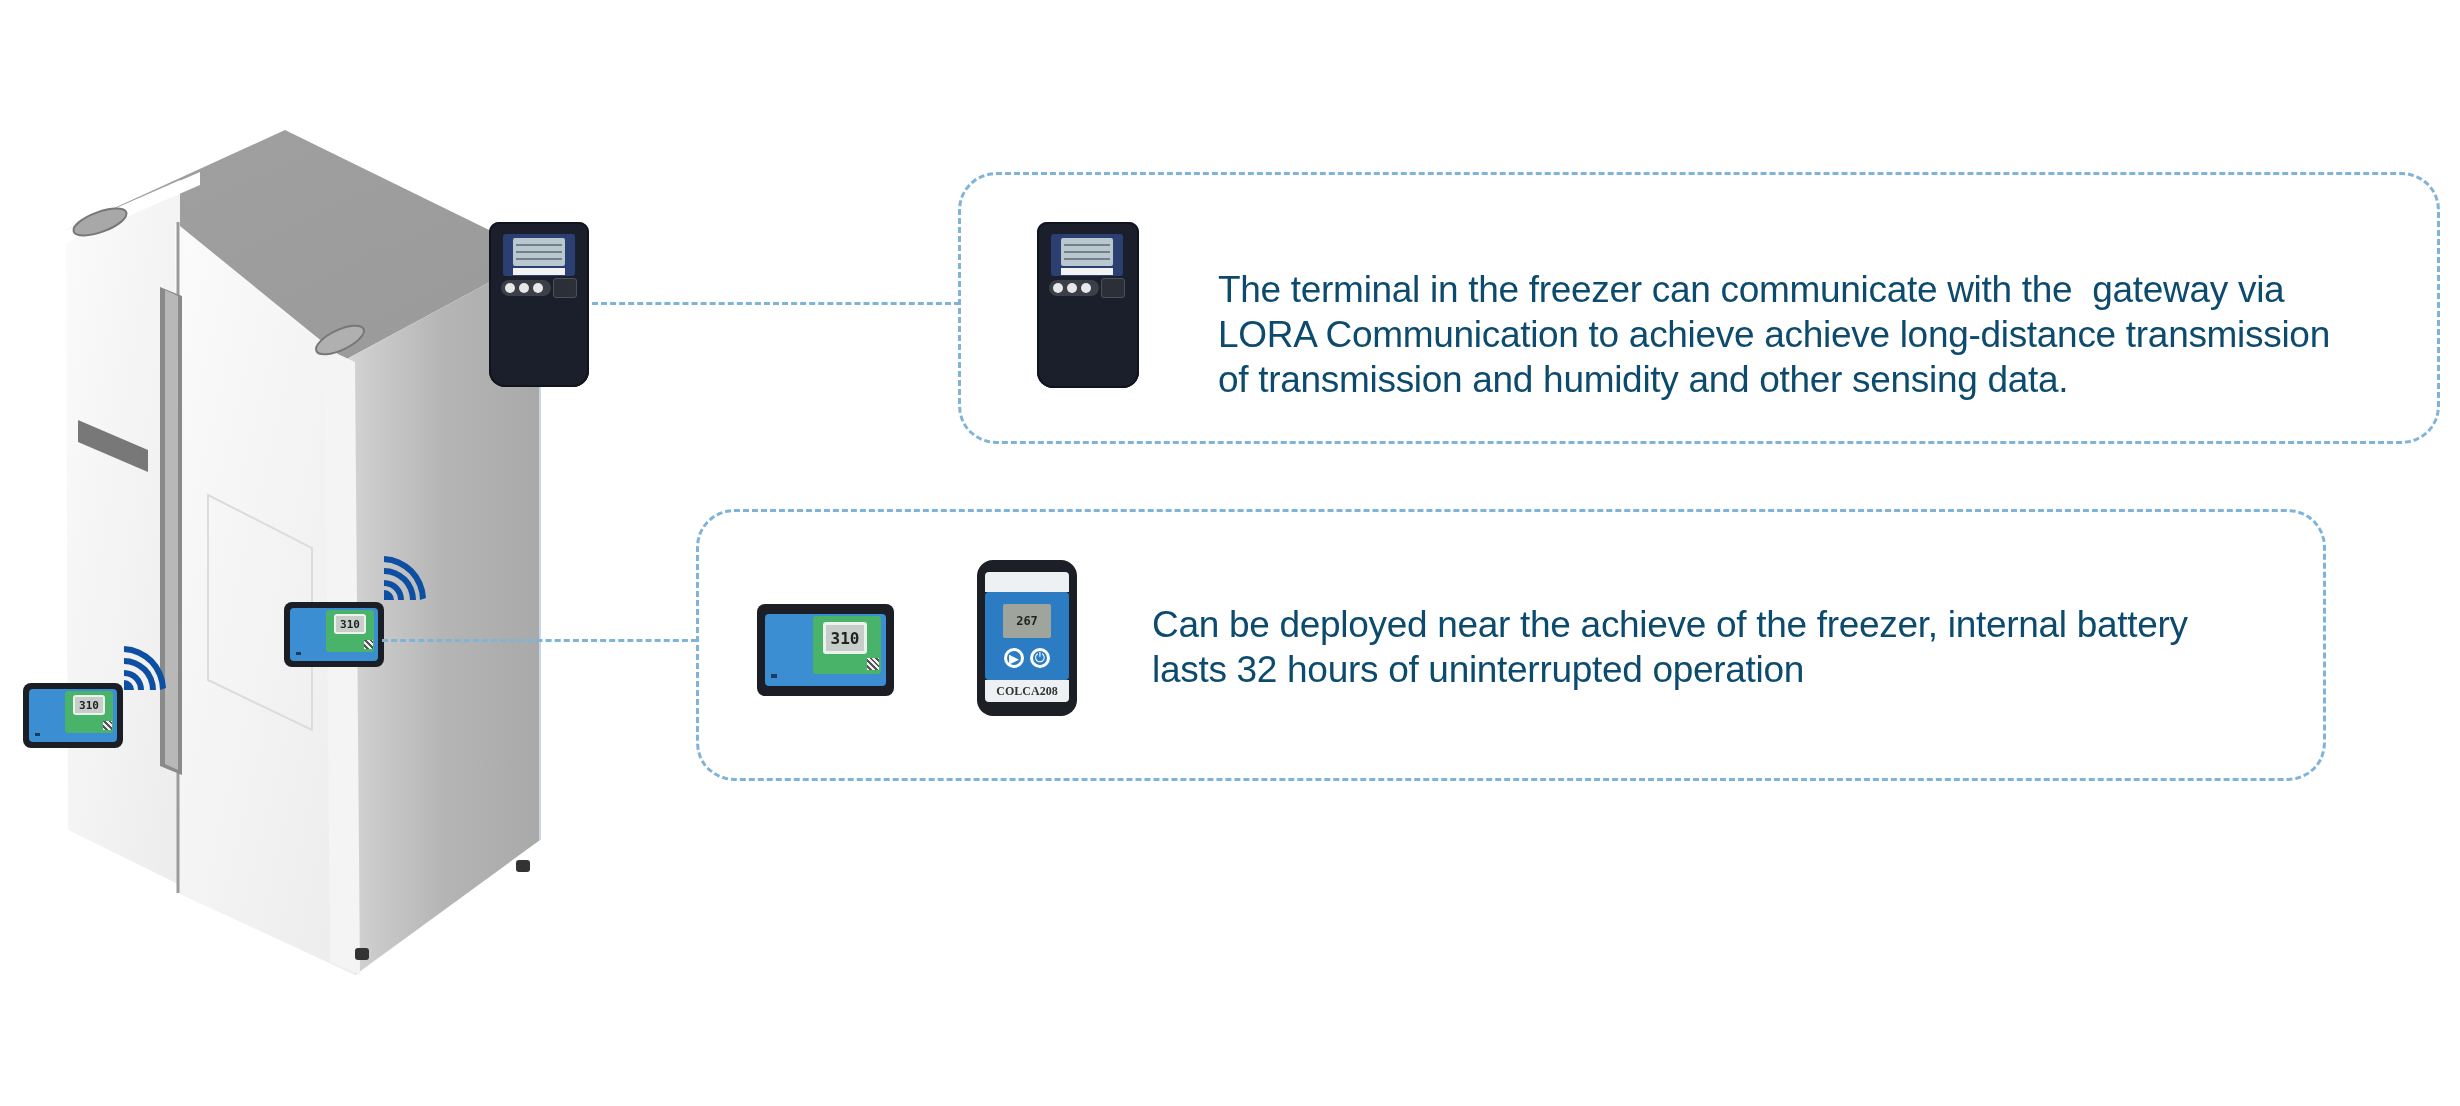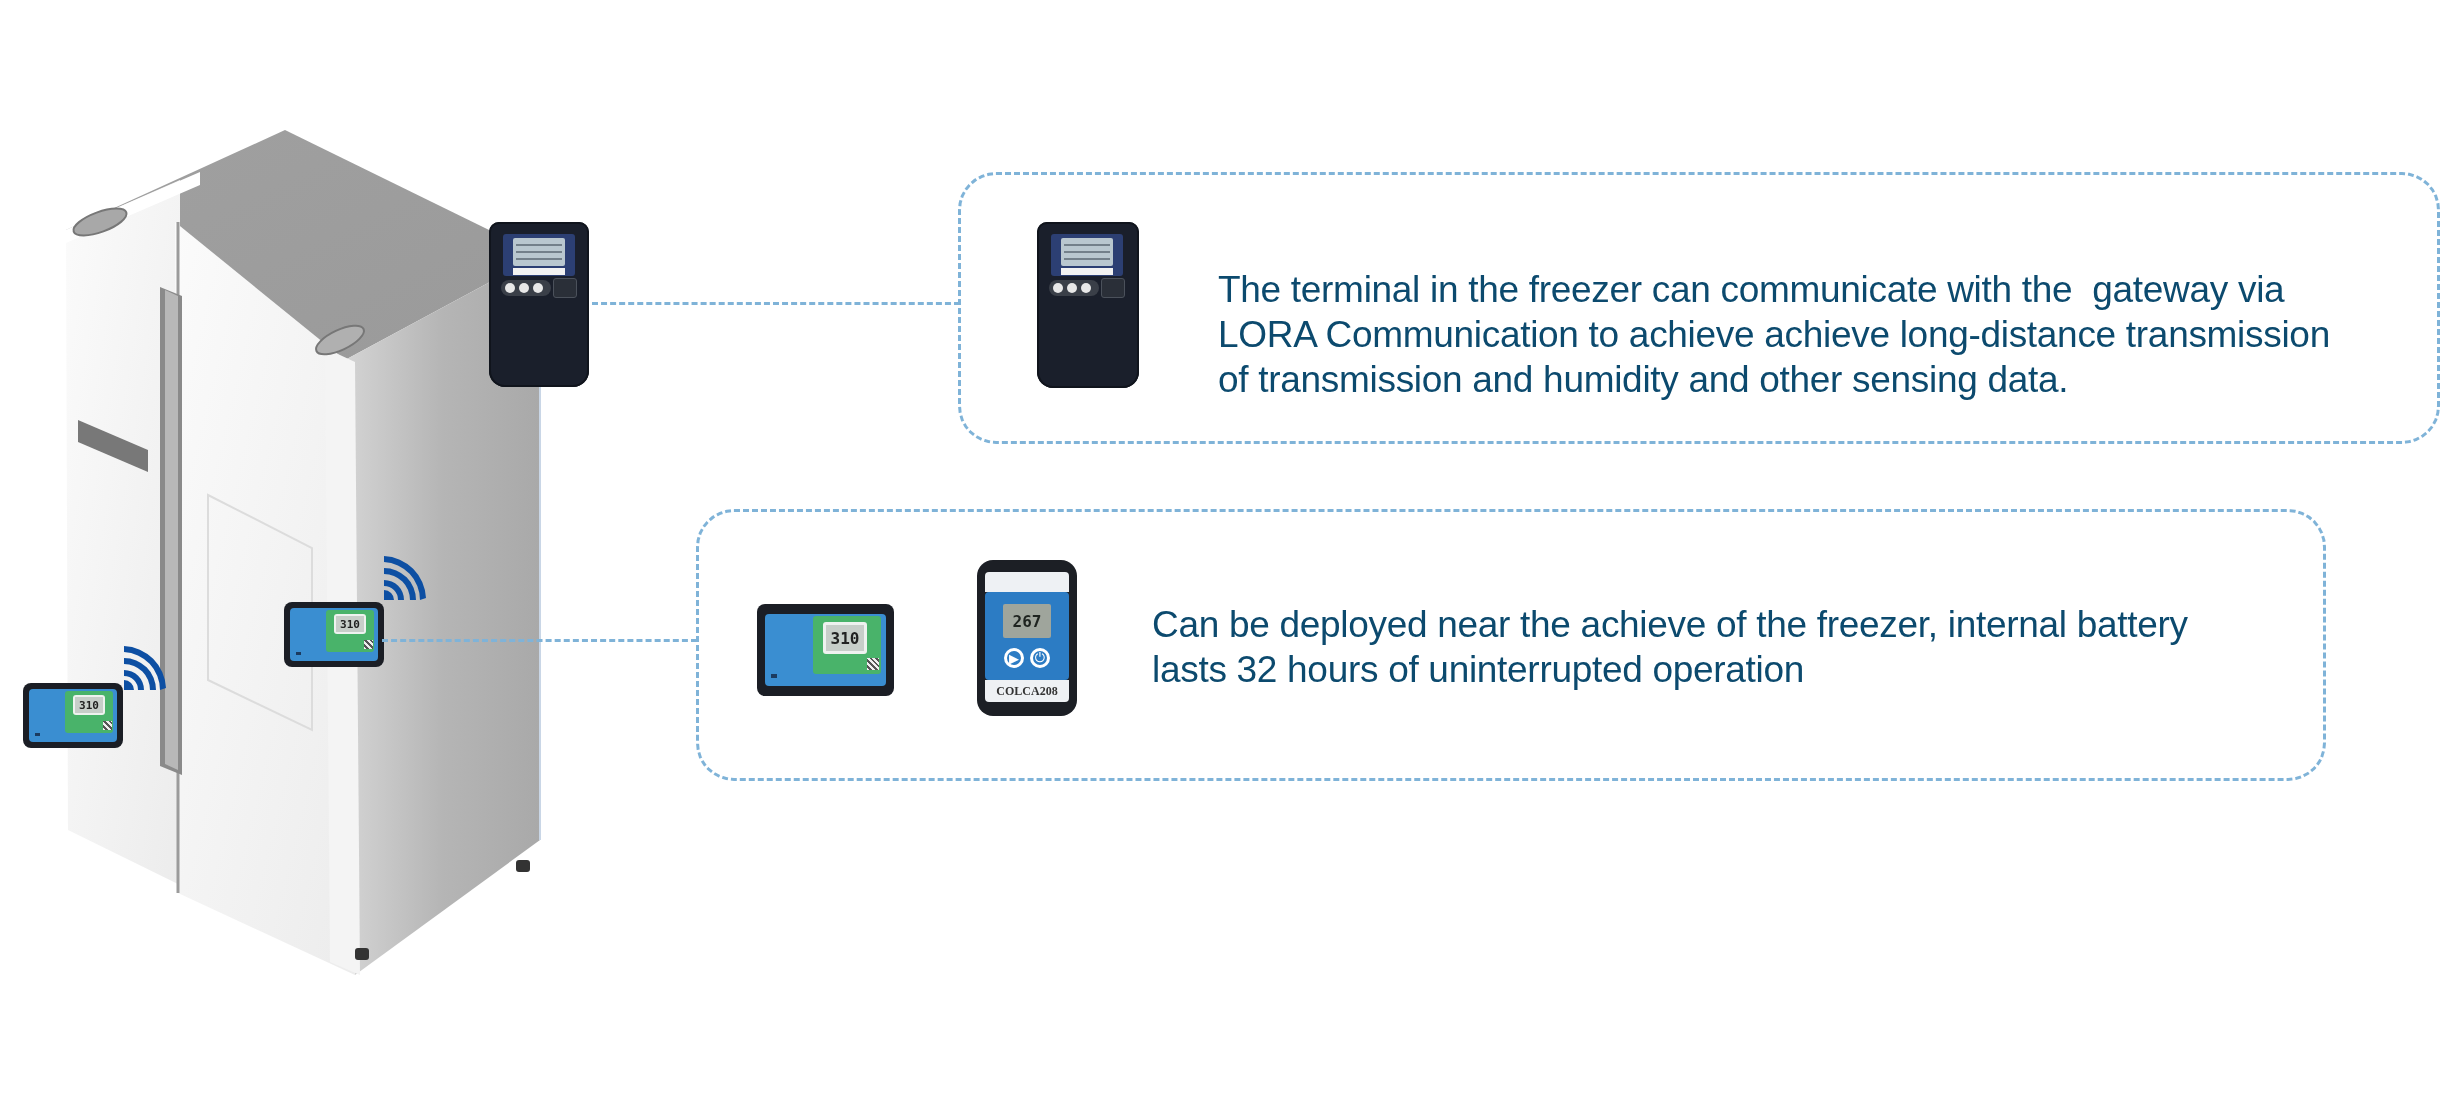--- a/index.html
+++ b/index.html
@@ -168,21 +168,21 @@
   <div class="lcd" style="left:66px; top:18px; width:44px; height:32px;">
     <div class="lcd-in" style="left:3px; top:3px; width:38px; height:26px; font-size:16px;">310</div>
   </div>
   <div class="qr" style="left:110px; top:54px; width:12px; height:12px;"></div>
   <div class="menu" style="left:14px; top:70px; width:6px; height:4px;"></div>
 </div>
 
 <div class="logger" style="left:977px; top:560px; width:100px; height:156px;">
   <div class="top-strip" style="left:8px; top:12px; width:84px; height:20px;"></div>
   <div class="body" style="left:8px; top:32px; width:84px; height:88px;"></div>
-  <div class="lcd" style="left:26px; top:44px; width:48px; height:34px; font-size:16px;">267</div>
+  <div class="lcd" style="left:26px; top:44px; width:48px; height:34px; font-size:12px;">267</div>
   <div class="circ" style="left:27px; top:88px; width:20px; height:20px;">▶</div>
   <div class="circ" style="left:53px; top:88px; width:20px; height:20px;">⏻</div>
   <div class="bottom-strip" style="left:8px; top:120px; width:84px; height:22px;font-weight:bold;">COLCA208</div>
 </div>
 
 <div class="callout-text" style="left:1152px; top:563px; width:1150px;">
   <div>Can be deployed near the achieve of the freezer, internal battery</div>
   <div>lasts 32 hours of uninterrupted operation</div>
 </div>
 

